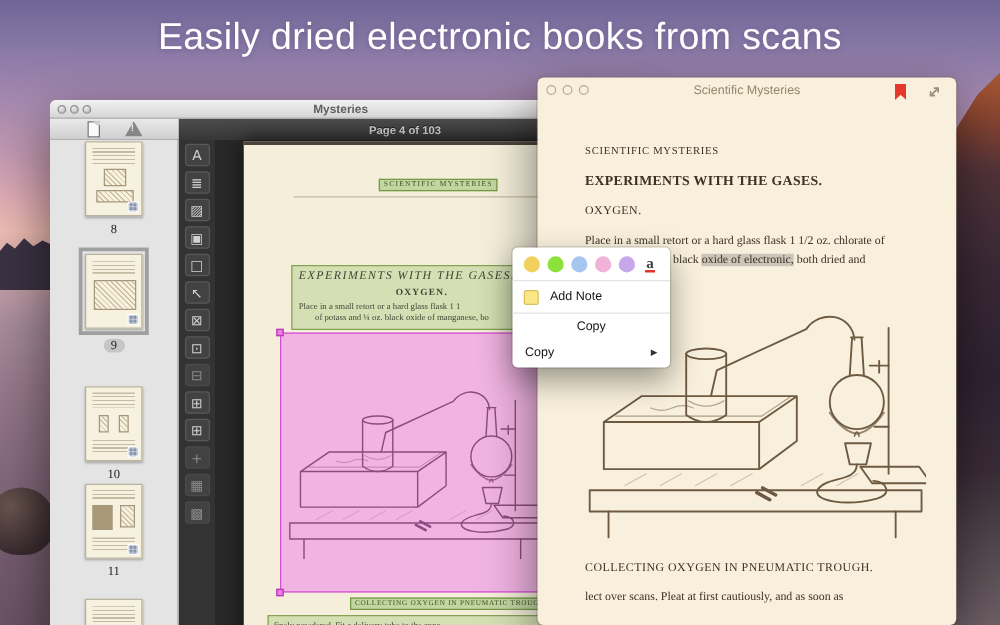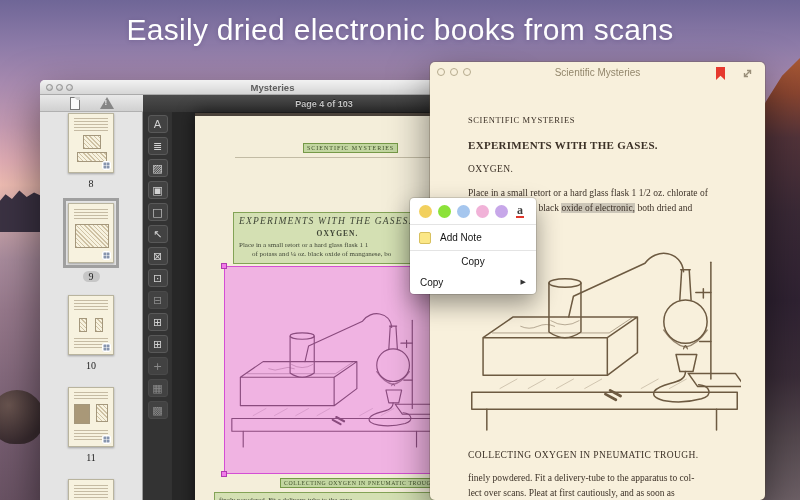--- a/index.html
+++ b/index.html
@@ -204,21 +204,21 @@
         <span class="num">8</span>
       </div>
       <div class="ti sel" style="top:91px">
         <div class="thumb">
           <div class="mini-text" style="top:5px;height:10px"></div>
           <div class="mini-fig" style="left:6px;top:20px;width:34px;height:24px"></div>
           <span class="badge"></span>
         </div>
         <span class="num">9</span>
       </div>
-      <div class="ti" style="top:183px">
+      <div class="ti" style="top:197px">
         <div class="thumb">
           <div class="mini-text" style="top:4px;height:12px"></div>
           <div class="mini-fig" style="left:10px;top:22px;width:8px;height:14px"></div>
           <div class="mini-fig" style="left:26px;top:22px;width:8px;height:14px"></div>
           <div class="mini-text" style="top:42px;height:10px"></div>
           <span class="badge"></span>
         </div>
         <span class="num">10</span>
       </div>
       <div class="ti" style="top:275px">
@@ -338,21 +338,20 @@
       <div>Place in a small retort or a hard glass flask 1 1/2 oz. chlorate of</div>
       <div><span>potass and 1/4 oz. black </span><mark>oxide of electronic,</mark><span> both dried and</span></div>
     </div>
     <div class="r-fig">
       <svg viewBox="0 0 290 212" preserveAspectRatio="xMidYMid meet">
           <use href="#apparatus"></use>
         </svg>
     </div>
     <div class="r-caption">COLLECTING OXYGEN IN PNEUMATIC TROUGH.</div>
     <div class="r-para2">
-      <div>finely powdered. Fit a delivery-tube to the apparatus to col-</div>
       <div>lect over scans. Pleat at first cautiously, and as soon as</div>
     </div>
   </div>
 </section>
 
 <div class="context-menu">
   <div class="row-colors">
     <span class="dot" style="background: rgb(242, 208, 94);"></span>
     <span class="dot" style="background: rgb(140, 226, 58);"></span>
     <span class="dot" style="background: rgb(165, 198, 238);"></span>

